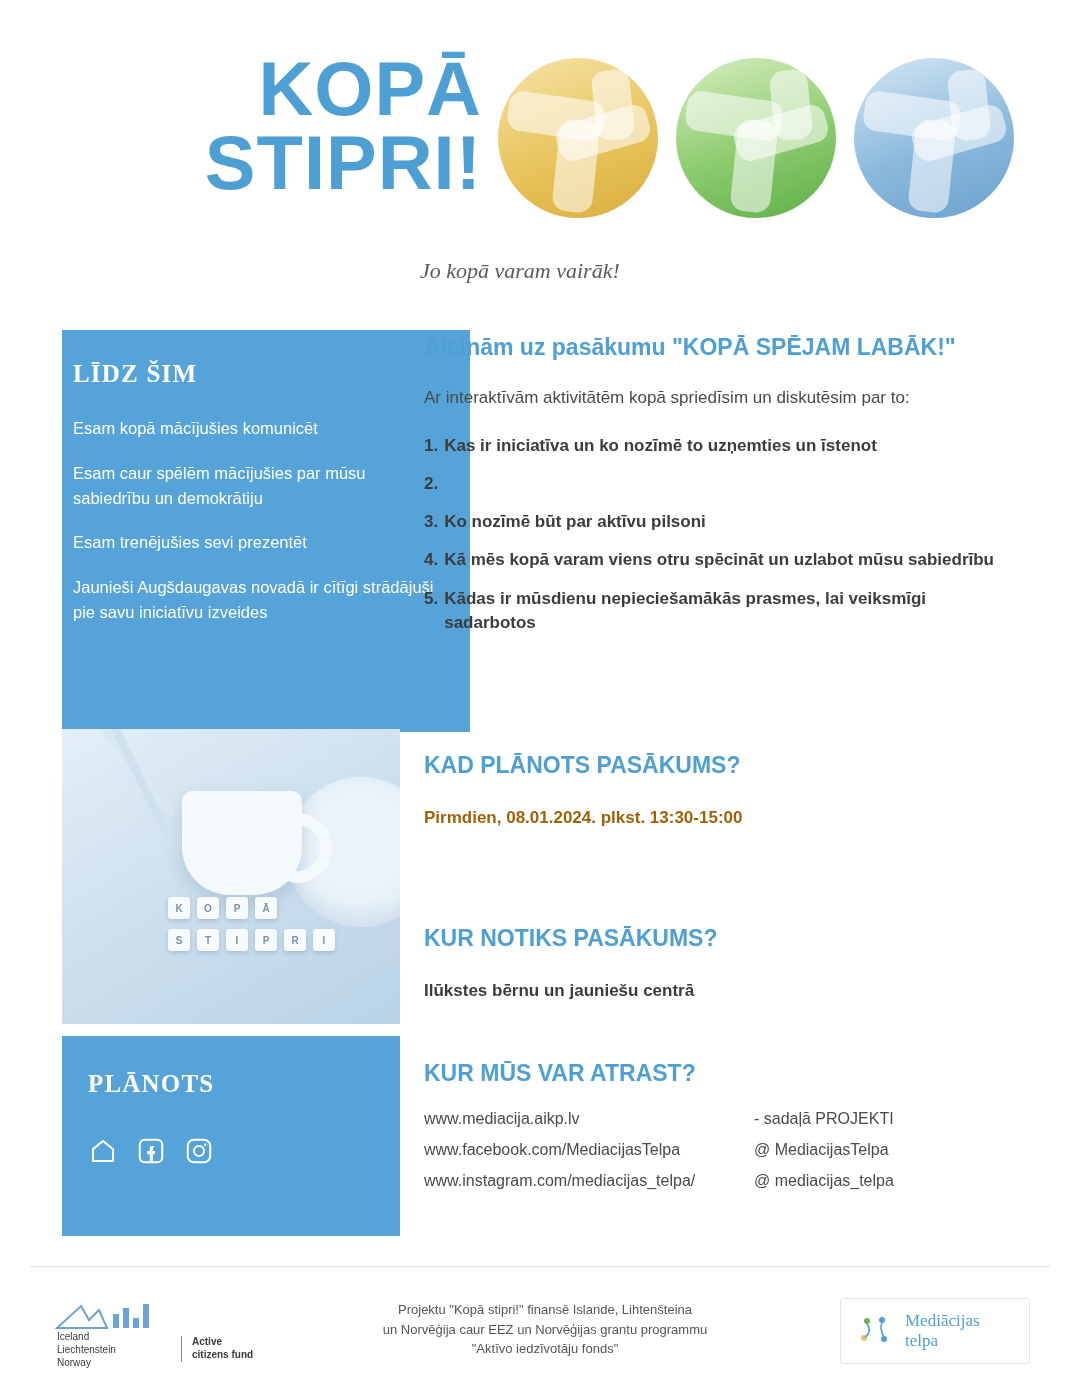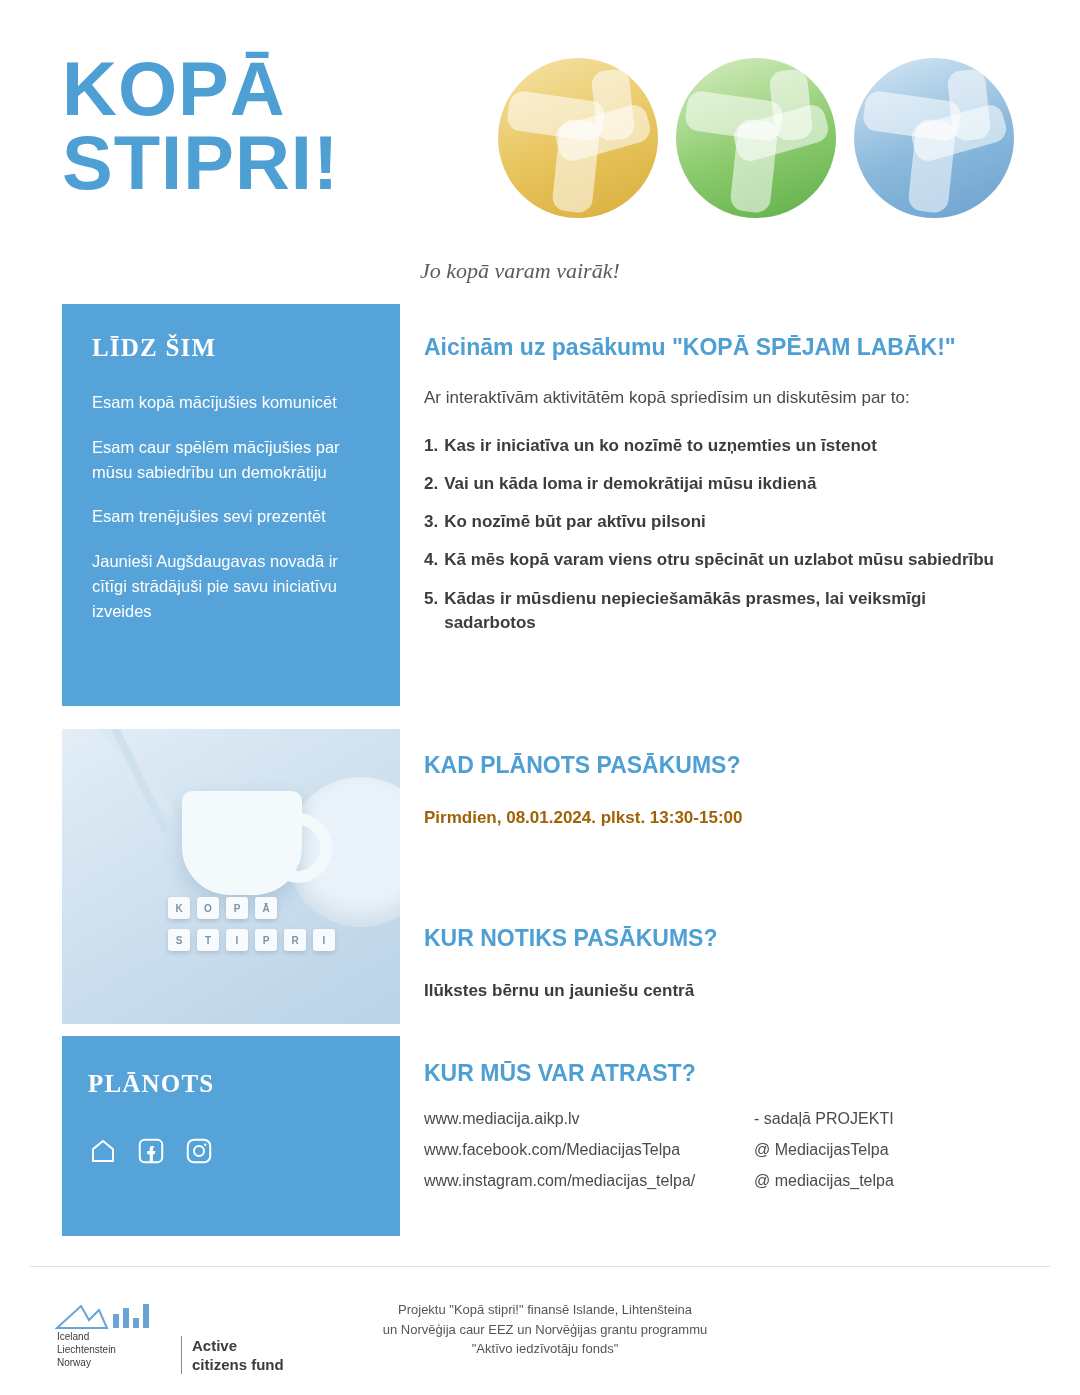--- a/index.html
+++ b/index.html
@@ -17,20 +17,21 @@
 
   
   .header {
     position: absolute;
     top: 0; left: 0; width: 1080px; height: 300px;
   }
   .title-block {
     position: absolute;
     left: 62px; top: 52px;
     width: 420px;
+    text-align: right;
   }
   .title-line {
     font-family: "Liberation Sans", sans-serif;
     font-weight: bold;
     font-size: 76px;
     line-height: 0.98;
     letter-spacing: 1px;
     color: #4e9fd4;
   }
   .circles {
@@ -71,23 +72,23 @@
     color: #5a5a5a;
   }
 
   
   .panel-blue {
     position: absolute;
     background: #56a3d9;
     color: #ffffff;
   }
   #panel-lidz-sim {
-    left: 62px; top: 304px;
-    width: 338px; height: 402px;
-    padding: 30px 26px 0 30px;
+    left: 62px; top: 330px;
+    width: 408px; height: 402px;
+    padding: 30px 26px 0 11px;
   }
   .panel-heading {
     font-family: "Liberation Serif", serif;
     font-weight: bold;
     font-size: 25px;
     letter-spacing: 1.2px;
     margin-bottom: 28px;
   }
   .panel-item {
     font-size: 16.5px;
@@ -231,21 +232,21 @@
   .eea-bars {
     position: absolute; left: 0; top: 0;
     width: 120px; height: 38px;
   }
   .eea-text1 {
     position: absolute; left: 2px; top: 33px;
     line-height: 1.28; font-size: 10px;
   }
   .acf-text {
     position: absolute; left: 126px; top: 38px;
-    font-weight: bold; font-size: 15px; line-height: 1.28;
+    font-weight: bold; font-size: 10px; line-height: 1.28;
     border-left: 1px solid #8a8a8a;
     padding-left: 10px;
   }
   .footer-note {
     position: absolute;
     left: 330px; top: 24px;
     width: 430px;
     text-align: center;
     font-size: 13px;
     color: #555;
@@ -366,21 +367,20 @@
 <div class="sec-title" id="invite-title">Aicinām uz pasākumu "KOPĀ SPĒJAM LABĀK!"</div>
 <div class="body-text" id="invite-sub">Ar interaktīvām aktivitātēm kopā spriedīsim un diskutēsim par to:</div>
 
 <div id="list">
   <div class="list-item">
     <span class="list-num">1.</span>
     <span>Kas ir iniciatīva un ko nozīmē to uzņemties un īstenot</span>
   </div>
   <div class="list-item">
     <span class="list-num">2.</span>
-    <span>Vai un kāda loma ir demokrātijai mūsu ikdienā</span>
   </div>
   <div class="list-item">
     <span class="list-num">3.</span>
     <span>Ko nozīmē būt par aktīvu pilsoni</span>
   </div>
   <div class="list-item">
     <span class="list-num">4.</span>
     <span>Kā mēs kopā varam viens otru spēcināt un uzlabot mūsu sabiedrību</span>
   </div>
   <div class="list-item">
@@ -433,13 +433,26 @@
       <div>citizens fund</div>
     </div>
   </div>
 
   <div class="footer-note">
     <div>Projektu "Kopā stipri!" finansē Islande, Lihtenšteina</div>
     <div>un Norvēģija caur EEZ un Norvēģijas grantu programmu</div>
     <div>"Aktīvo iedzīvotāju fonds"</div>
   </div>
 
+  <div class="mediacijas">
+    <svg class="med-logo" viewBox="0 0 40 40">
+      <circle cx="12" cy="10" r="3" fill="#6ab04c"></circle>
+      <circle cx="27" cy="9" r="3" fill="#4e9fd4"></circle>
+      <circle cx="9" cy="27" r="3" fill="#e8c45d"></circle>
+      <circle cx="29" cy="28" r="3" fill="#4e9fd4"></circle>
+      <path d="M12 13 C16 18, 14 24, 10 26 M27 12 C24 18, 28 24, 29 26" fill="none" stroke="#4e9fd4" stroke-width="1.6"></path>
+    </svg>
+    <div class="med-text">
+      <div>Mediācijas</div>
+      <div>telpa</div>
+    </div>
+  </div>
 </div>
 
 </body></html>

